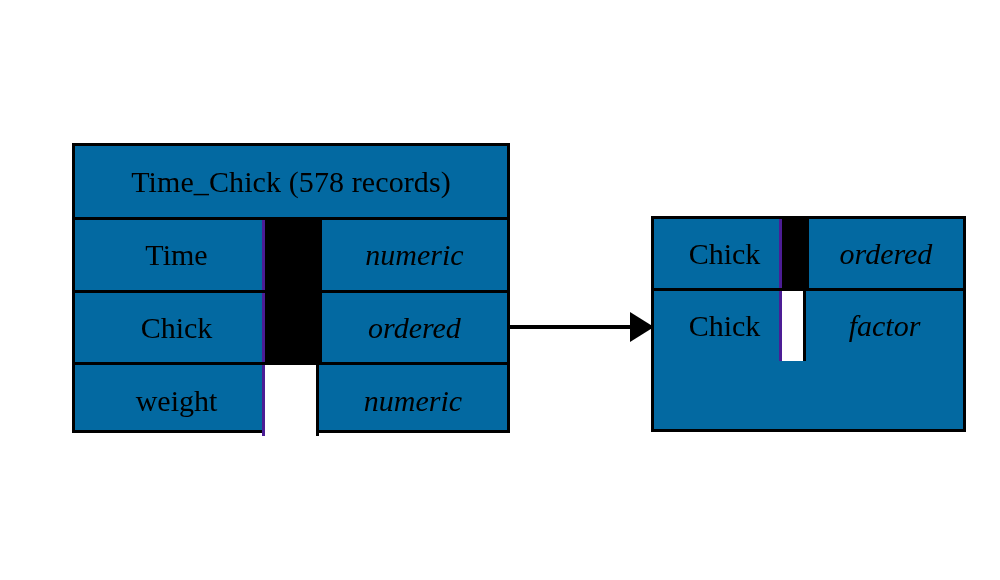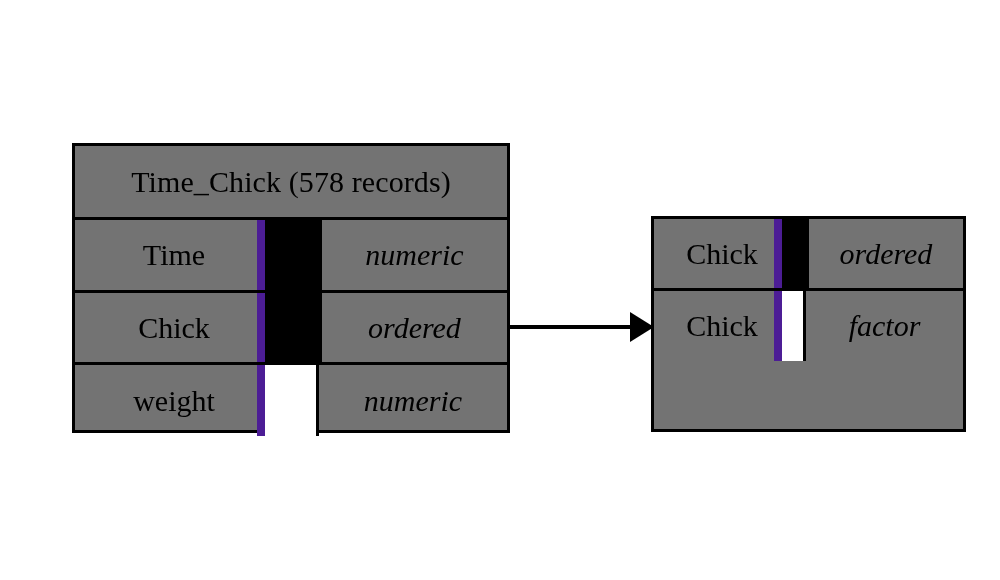--- a/index.html
+++ b/index.html
@@ -16,21 +16,21 @@
     font-family: "Liberation Serif", "DejaVu Serif", serif;
     color: #000000;
     overflow: hidden;
   }
 
   
   .record-table {
     position: absolute;
     box-sizing: border-box;
     border: 3px solid #000000;
-    background: #737373;
+    background: #0369a1;
   }
   .table-header {
     box-sizing: border-box;
     width: 100%;
     border-bottom: 3px solid #000000;
     display: flex;
     align-items: center;
     justify-content: center;
     white-space: nowrap;
     font-size: 30px;
@@ -54,21 +54,21 @@
     box-sizing: border-box;
     display: flex;
     align-items: center;
     justify-content: center;
     white-space: nowrap;
     font-size: 30px;
     line-height: 1;
     overflow: hidden;
   }
   .cell-name {
-    border-right: 8px solid #4c1d95;
+    border-right: 3px solid #4c1d95;
     padding-left: 16px;
   }
   .cell-key {
     flex: none;
     background: #ffffff;
   }
   .cell-key.keyed {
     background: #000000;
   }
   .cell-key.keyed + .cell-type {

